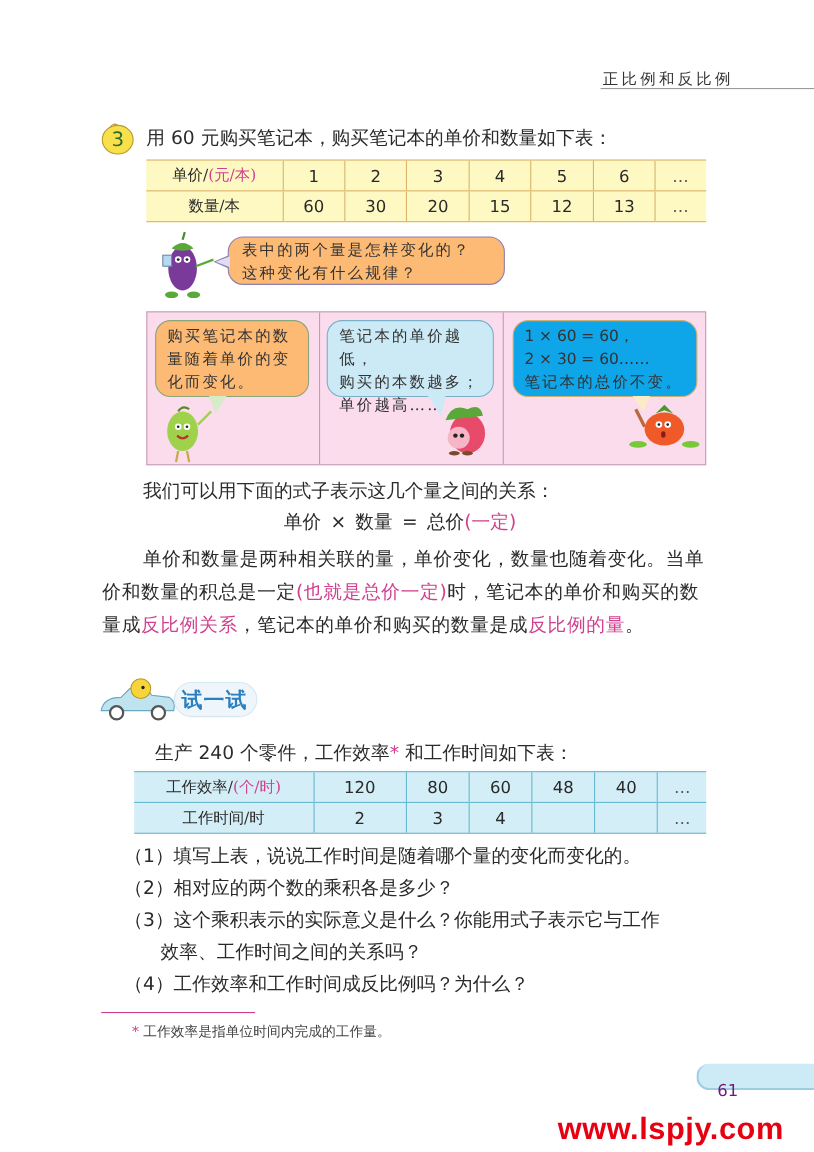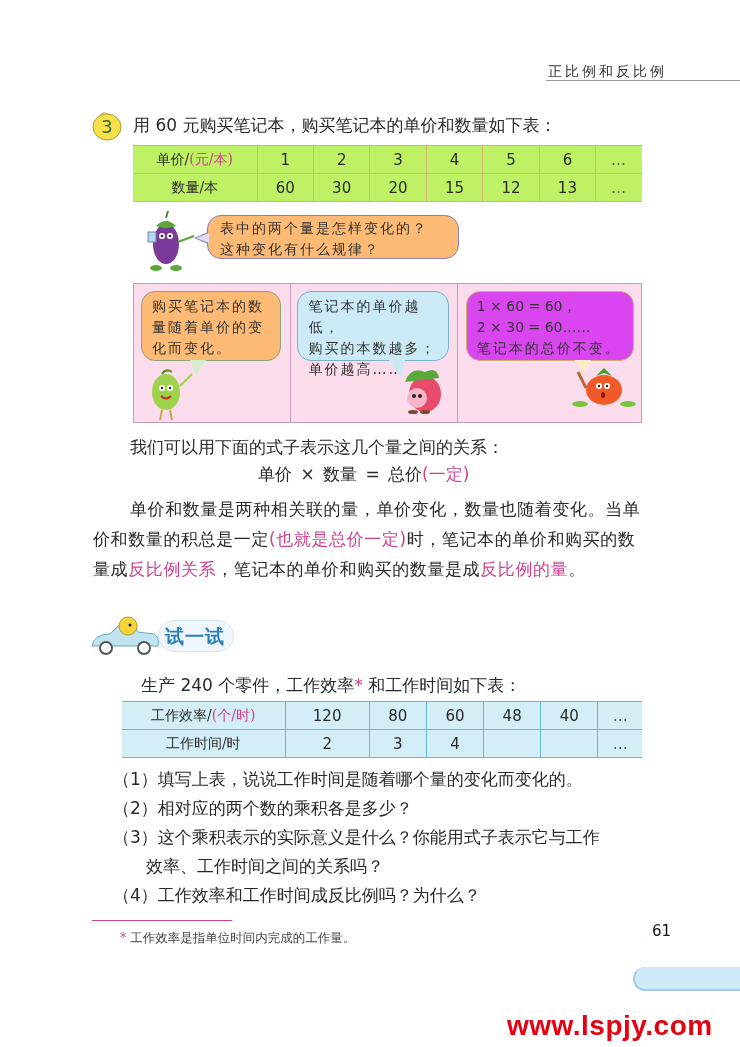--- a/index.html
+++ b/index.html
@@ -10,41 +10,41 @@
     
     .chapter-title { left: 548px; top: 63px; font-family: "DejaVu Serif", serif; font-size: 14px; letter-spacing: 3px; color: #333; }
     .chapter-rule { left: 546px; top: 80px; width: 194px; height: 1px; background: #9a9a9a; }
 
     
     .badge { left: 90px; top: 110px; width: 34px; height: 32px; }
     .problem-text { left: 133px; top: 114px; font-size: 17px; color: #2a2a2a; white-space: nowrap; }
 
     table.data { position: absolute; border-collapse: collapse; font-size: 15px; }
     table.data td { text-align: center; height: 28px; }
-    .t1 { left: 133px; top: 145px; width: 509px; background: #bef264; }
+    .t1 { left: 133px; top: 145px; width: 509px; background: #fef9c3; }
     .t1 td { border-left: 1px solid #d9b46a; border-top: 1px solid #d9b46a; border-bottom: 1px solid #d9b46a; color: #2a2a2a; }
     .t1 td:first-child { border-left: none; width: 124px; font-family: "DejaVu Serif", serif; font-size: 14px; }
     .t1 td.dots { letter-spacing: 1px; color: #555; }
     .pink { color: #d0408e; }
 
     
     .eggplant { left: 132px; top: 208px; width: 66px; height: 66px; }
     .q-bubble { left: 207px; top: 215px; width: 252px; height: 44px; background: #fdba74; border: 1px solid #8c7fb1; border-radius: 14px; font-family: "DejaVu Serif", serif; font-size: 14px; line-height: 21px; padding: 2px 12px; letter-spacing: 2px; color: #333; }
     .q-tail { left: 194px; top: 232px; width: 0; height: 0; border-top: 6px solid transparent; border-bottom: 6px solid transparent; border-right: 14px solid #8c7fb1; }
     .q-tail2 { left: 196px; top: 233px; width: 0; height: 0; border-top: 5px solid transparent; border-bottom: 5px solid transparent; border-right: 13px solid #e2dbf3; }
 
     
     .panel { left: 133px; top: 283px; width: 509px; height: 140px; background: #fadcec; border: 1px solid #c99ab8; display: flex; }
     .panel-col { position: relative; height: 100%; border-right: 1px solid #c99ab8; }
     .panel-col:last-child { border-right: none; }
     .col1 { width: 158px; } .col2 { width: 167px; } .col3 { width: 184px; }
     .bubble { position: absolute; border-radius: 14px; font-family: "DejaVu Serif", serif; font-size: 14px; line-height: 21px; padding: 4px 10px; letter-spacing: 2px; color: #333; }
     .b1 { left: 7px; top: 7px; width: 140px; height: 70px; background: #fdba74; border: 1px solid #8aa57a; }
     .b2 { left: 6px; top: 7px; width: 152px; height: 70px; background: #cbeaf5; border: 1px solid #7ab0c8; }
-    .b3 { left: 8px; top: 7px; width: 168px; height: 70px; background: #d946ef; border: 1px solid #cfae73; font-family: "DejaVu Sans", sans-serif; letter-spacing: 0; }
+    .b3 { left: 8px; top: 7px; width: 168px; height: 70px; background: #0ea5e9; border: 1px solid #cfae73; font-family: "DejaVu Sans", sans-serif; letter-spacing: 0; }
     .b3 .cn { font-family: "DejaVu Serif", serif; letter-spacing: 2px; }
     .tail { position: absolute; width: 0; height: 0; }
     .tail1 { left: 56px; top: 76px; border-left: 6px solid transparent; border-right: 10px solid transparent; border-top: 16px solid #d6ecc8; }
     .tail2 { left: 98px; top: 76px; border-left: 12px solid transparent; border-right: 4px solid transparent; border-top: 18px solid #cbeaf5; }
     .tail3 { left: 117px; top: 76px; border-left: 10px solid transparent; border-right: 6px solid transparent; border-top: 14px solid #fcecc6; }
     .char { position: absolute; }
 
     
     .para { font-size: 17px; line-height: 30px; color: #2a2a2a; }
     .p1 { left: 130px; top: 432px; }
@@ -63,21 +63,21 @@
     .t2 td.dots { color: #555; }
 
     .questions { left: 113px; top: 765px; font-size: 17px; line-height: 29px; }
     .q-indent { padding-left: 33px; }
 
     .fn-rule { left: 92px; top: 920px; width: 140px; height: 1px; background: #d0408e; }
     .footnote { left: 120px; top: 930px; font-family: "DejaVu Serif", serif; font-size: 12.5px; color: #444; }
     .star { color: #d0408e; }
 
     .page-tab { left: 633px; top: 967px; width: 107px; height: 24px; background: #cdebf7; border-radius: 14px 0 0 14px; border-left: 2px solid #9ccde2; border-bottom: 2px solid #9ccde2; }
-    .page-num { left: 652px; top: 922px; font-size: 15px; color: #0f172a; }
+    .page-num { left: 652px; top: 982px; font-size: 15px; color: #701a75; }
     .watermark { left: 507px; top: 1010px; font-family: "Liberation Sans", sans-serif; font-weight: bold; font-size: 28px; color: #e60012; letter-spacing: 0.5px; }
   </style>
 </head>
 <body>
 
 <div class="abs chapter-title">正比例和反比例</div>
 <div class="abs chapter-rule"></div>
 
 <svg class="abs badge" viewBox="0 0 34 32">
   <ellipse cx="17" cy="17" rx="14" ry="13" fill="#f7e04a" stroke="#b89a2a" stroke-width="1"></ellipse>

